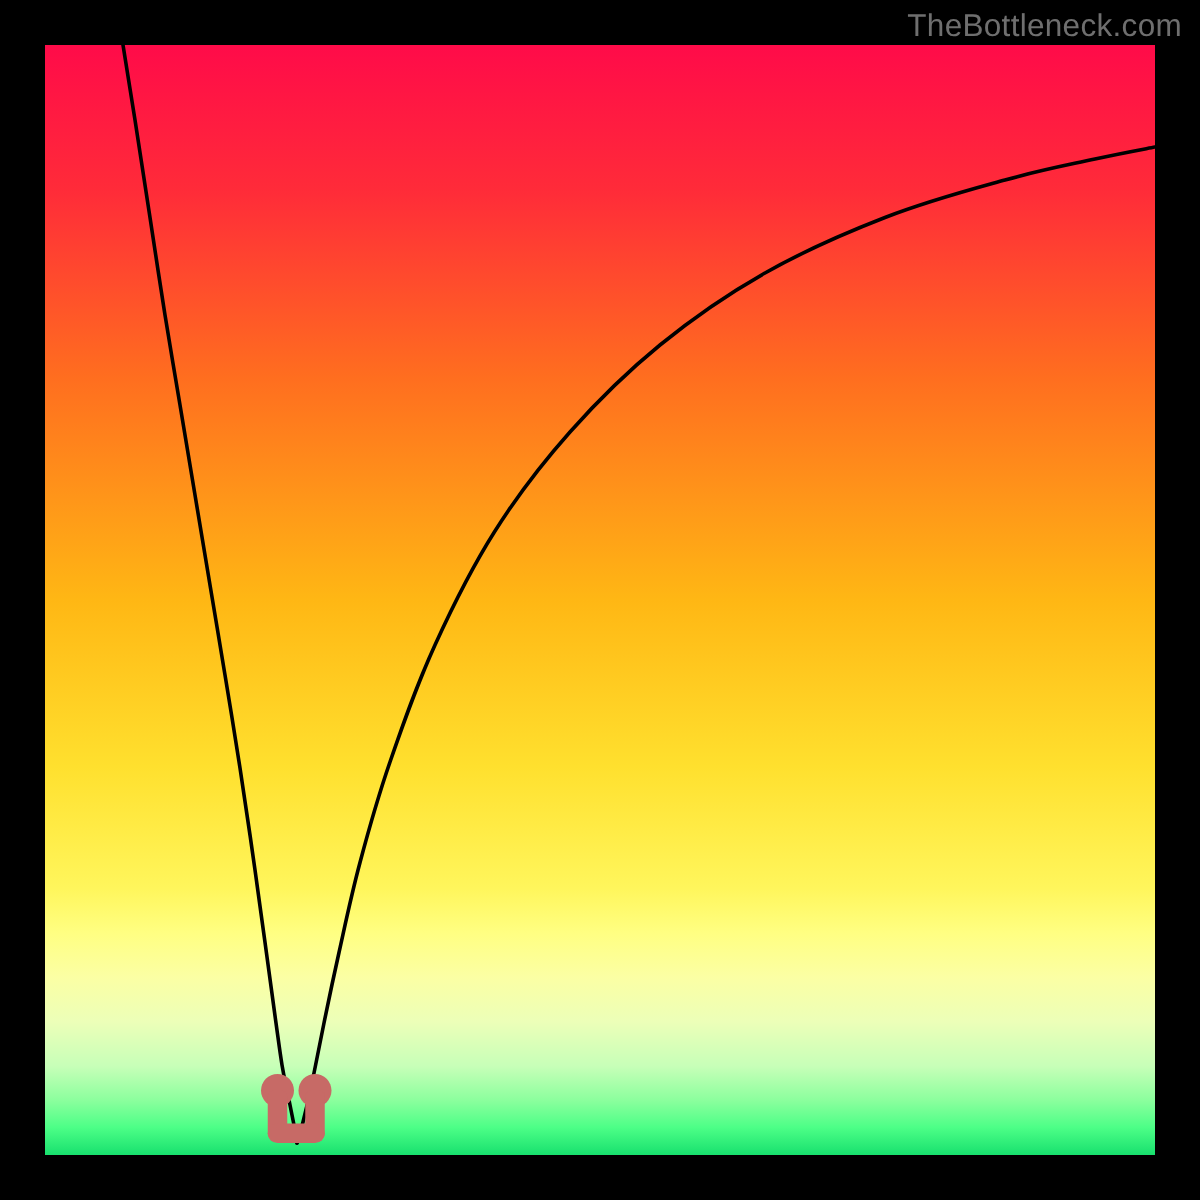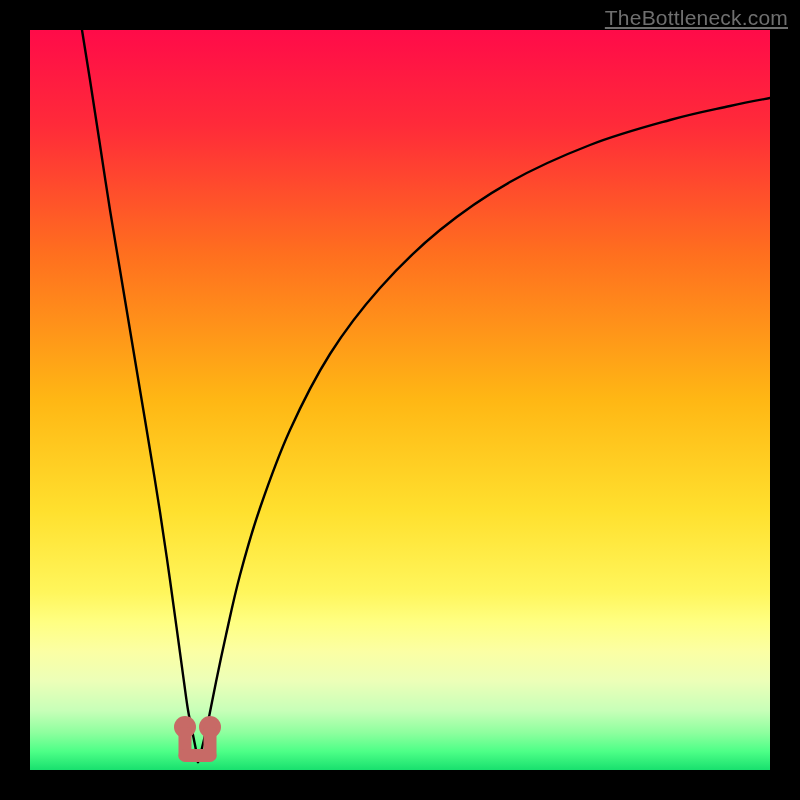--- a/index.html
+++ b/index.html
@@ -35,21 +35,20 @@
     height: 100%;
   }
   .watermark {
     position: absolute;
     top: 6px;
     right: 12px;
     color: #6f6f6f;
     font-size: 21px;
     letter-spacing: 0.2px;
     user-select: none;
-    text-decoration: underline;
   }
   svg.curves {
     position: absolute;
     left: 0;
     top: 0;
     width: 100%;
     height: 100%;
   }
 </style>
 </head>

